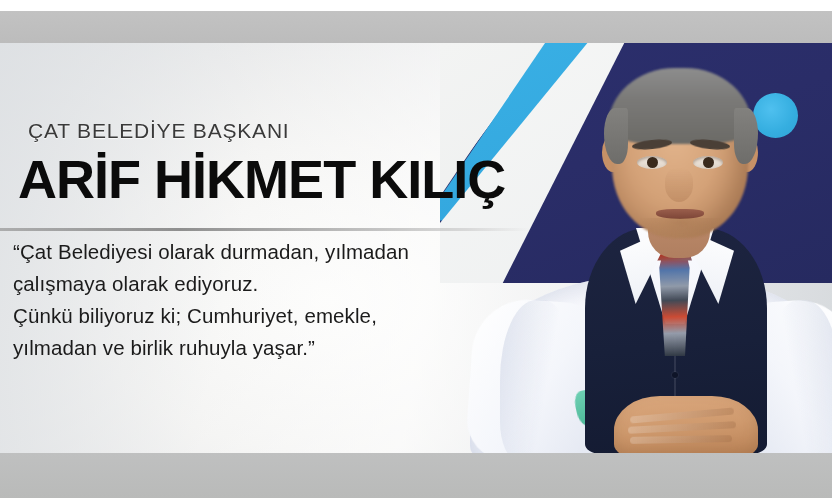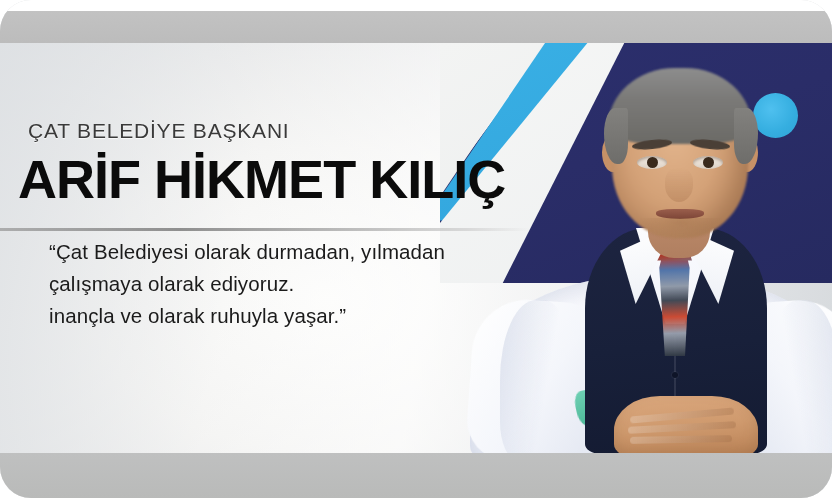--- a/index.html
+++ b/index.html
@@ -8,21 +8,20 @@
     font-family:"Liberation Sans","DejaVu Sans",sans-serif;
     -webkit-font-smoothing:antialiased;
   }
 
   #banner{
     position:relative;
     width:832px;
     height:498px;
     overflow:hidden;
     background:#ffffff;
-    border-radius:31px;
   }
 
   
   .bg-base{
     position:absolute; left:0; top:0; width:832px; height:498px;
     background:
       radial-gradient(ellipse 520px 330px at 330px 300px, #fdfdfc 0%, #f4f4f3 46%, #e8e9ea 78%, #dfe1e3 100%),
       linear-gradient(105deg,#eceef0 0%,#f6f6f5 38%,#fbfbfa 58%,#e9eaec 100%);
   }
   .bg-sheen{
@@ -284,21 +283,20 @@
     opacity:.75;
   }
   .quote{
     position:absolute;
     left:13px; top:236px; width:520px;
     font-size:20.5px;
     line-height:32px;
     font-weight:400;
     color:#1b1b1b;
     letter-spacing:.1px;
-    margin-left:36px;
   }
   .quote .ln{ display:block; white-space:nowrap; }
 
   
   .bar{
     position:absolute; left:0; width:832px;
     background:#bfbfbf;
   }
   .bar.top{ top:11px; height:32px; background:linear-gradient(180deg,#c2c2c2,#bcbcbc); }
   .bar.bottom{ top:453px; height:45px; background:linear-gradient(180deg,#bfc0c0,#b9bab9); }
@@ -363,20 +361,21 @@
     <div class="finger f3"></div>
   </div>
 
   <div class="role">ÇAT BELEDİYE BAŞKANI</div>
   <div class="name">ARİF HİKMET KILIÇ</div>
   <div class="name-rule"></div>
 
   <div class="quote">
     <span class="ln">“Çat Belediyesi olarak durmadan, yılmadan</span>
     <span class="ln">çalışmaya olarak ediyoruz.</span>
-    <span class="ln">inançla ve olarak ruhuyla yaşar.”</span>
+    <span class="ln">Çünkü biliyoruz ki; Cumhuriyet, emekle,</span>
+    <span class="ln">yılmadan ve birlik ruhuyla yaşar.”</span>
   </div>
 
   <div class="edge-top"></div>
   <div class="bar top"></div>
   <div class="bar bottom"></div>
 
 </div>
 
 </body></html>

